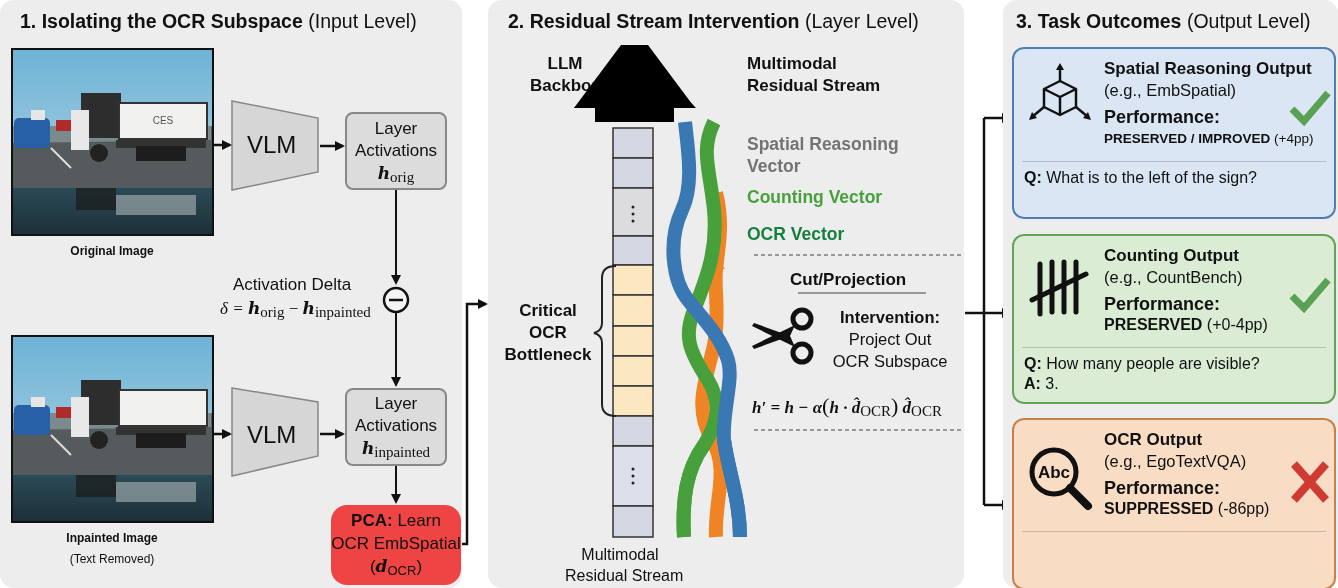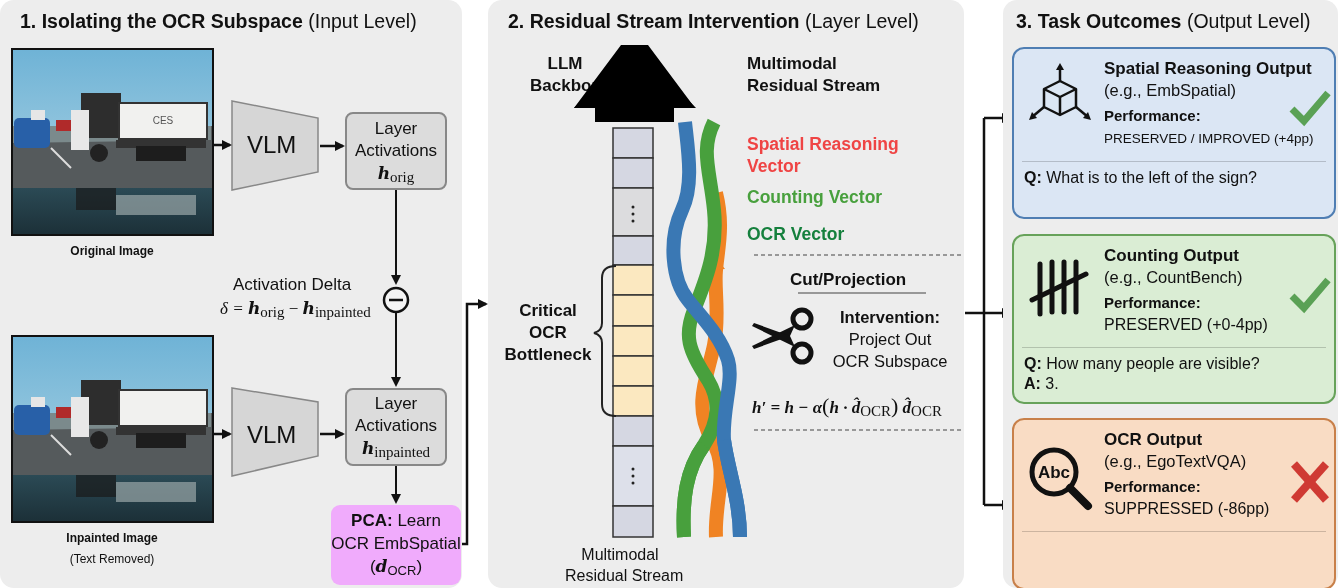--- a/index.html
+++ b/index.html
@@ -13,30 +13,30 @@
   .ptitle b { font-weight:bold; }
   .ptitle span.n { font-weight:normal; }
   .abs { position:absolute; }
   .cap { text-align:center; font-size:12px; line-height:21px; white-space:nowrap; }
   .cap .b { font-weight:bold; }
   .serif { font-family:"Liberation Serif", serif; }
   .layerbox { position:absolute; background:#dcdcdc; border:2px solid #888; border-radius:8px;
               text-align:center; font-size:17px; line-height:22px; box-sizing:border-box; }
   .hv { font-family:"DejaVu Serif", serif; font-style:italic; font-weight:bold; font-size:17px; }
   .sub { font-family:"Liberation Serif", serif; font-size:15px; font-weight:normal; font-style:normal; vertical-align:-3px; }
-  .pca { position:absolute; background:#f0abfc; border-radius:9px; text-align:center; font-size:17px; line-height:23px; }
+  .pca { position:absolute; background:#ef4444; border-radius:16px; text-align:center; font-size:17px; line-height:23px; }
   .vlmtext { position:absolute; font-size:24px; }
   .lbl { position:absolute; font-size:17px; font-weight:bold; line-height:22px; }
   .vec { position:absolute; font-size:17.5px; font-weight:bold; line-height:22px; }
   .outbox { position:absolute; left:1012px; width:324px; border-radius:12px; box-sizing:border-box; border:2.5px solid; }
   .outbox .t { position:absolute; left:90px; font-weight:bold; font-size:17px; white-space:nowrap; }
   .outbox .e { position:absolute; left:90px; font-size:16.5px; white-space:nowrap; }
-  .outbox .pl { position:absolute; left:90px; font-size:15px; font-weight:bold; white-space:nowrap; }
+  .outbox .pl { position:absolute; left:90px; font-size:18px; font-weight:bold; white-space:nowrap; }
   .outbox .pv { position:absolute; left:90px; font-size:13.5px; white-space:nowrap; }
-  .outbox .pv b { font-weight:normal; }
+  .outbox .pv b { font-weight:bold; }
   .outbox .hr { position:absolute; left:8px; right:8px; height:1px; background:rgba(0,0,0,0.18); }
   .outbox .q { position:absolute; left:10px; font-size:16px; white-space:nowrap; line-height:20px; }
   .outbox .q b { font-weight:bold; }
   svg { position:absolute; overflow:visible; }
 </style>
 </head>
 <body>
 
 <div class="panel" id="p1">
   <div class="ptitle" style="left:20px;">
@@ -203,21 +203,21 @@
   <line x1="310" y1="293" x2="438" y2="293" stroke="#444" stroke-width="1.2"></line>
 
   <g transform="translate(264,305)">
     <circle cx="50" cy="14" r="9" fill="none" stroke="#111" stroke-width="5"></circle>
     <circle cx="50" cy="48" r="9" fill="none" stroke="#111" stroke-width="5"></circle>
     <path d="M43,20 L0,41 L2,44 L38,31 Z" fill="#111"></path>
     <path d="M43,42 L0,21 L2,18 L38,31 Z" fill="#111"></path>
   </g>
 </svg>
 
-<div class="vec" style="left:747px;top:133px;color:#ef4444;">
+<div class="vec" style="left:747px;top:133px;color:#737373;">
   <div>Spatial Reasoning</div>
   <div>Vector</div>
 </div>
 <div class="vec" style="left:747px;top:186px;color:#48a03d;">Counting Vector</div>
 <div class="vec" style="left:747px;top:223px;color:#15803d;">OCR Vector</div>
 
 <div class="lbl" style="left:503px;top:300px;width:90px;text-align:center;">
   <div>Critical</div>
   <div>OCR</div>
   <div>Bottleneck</div>

